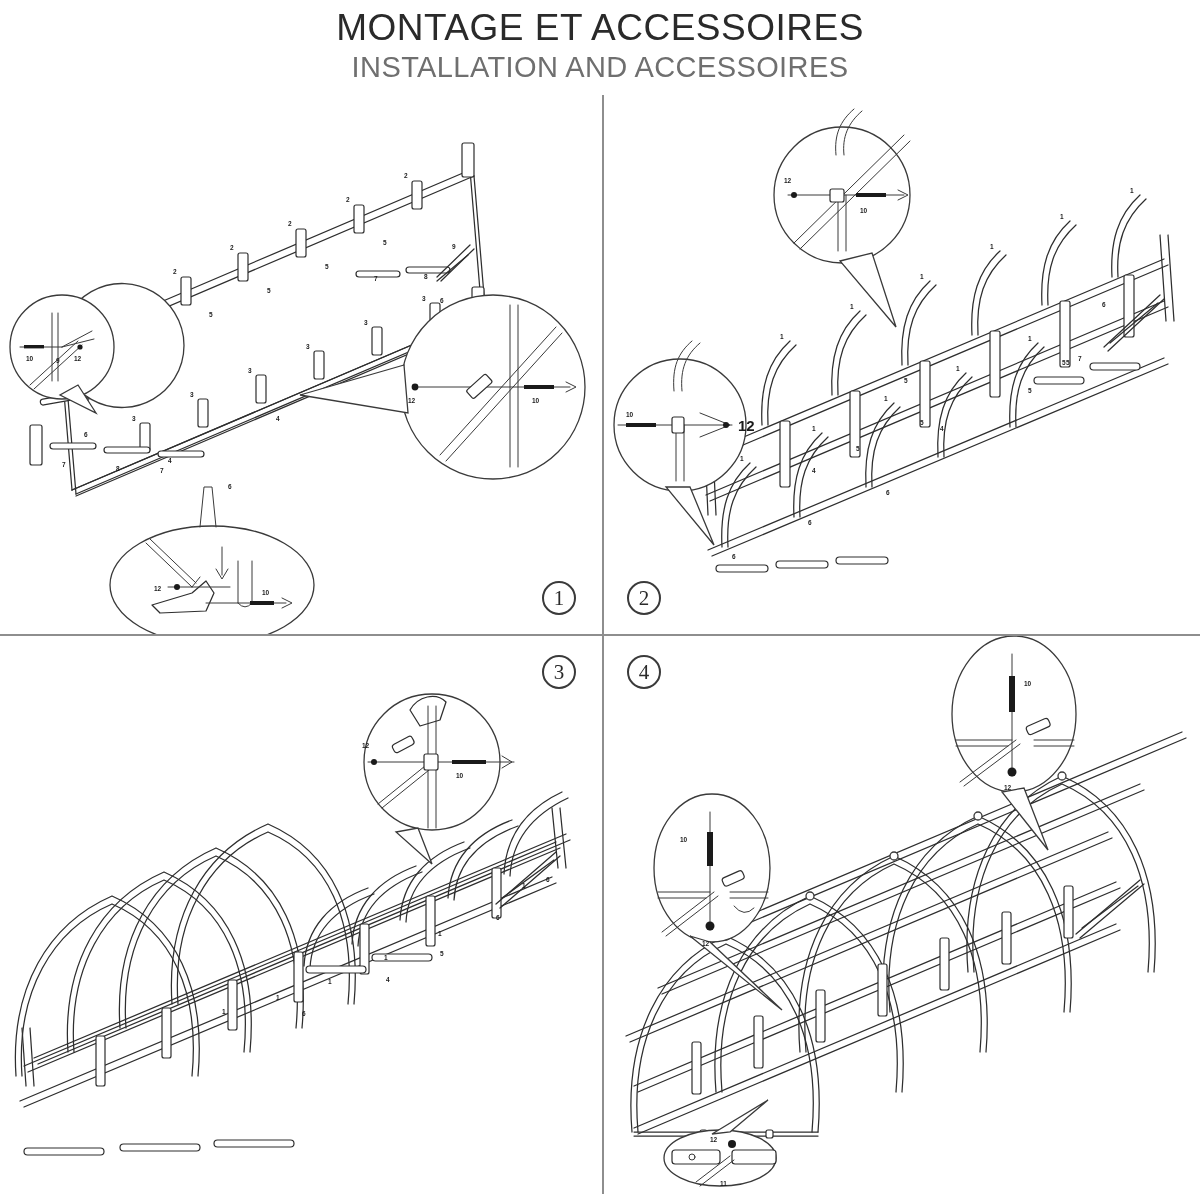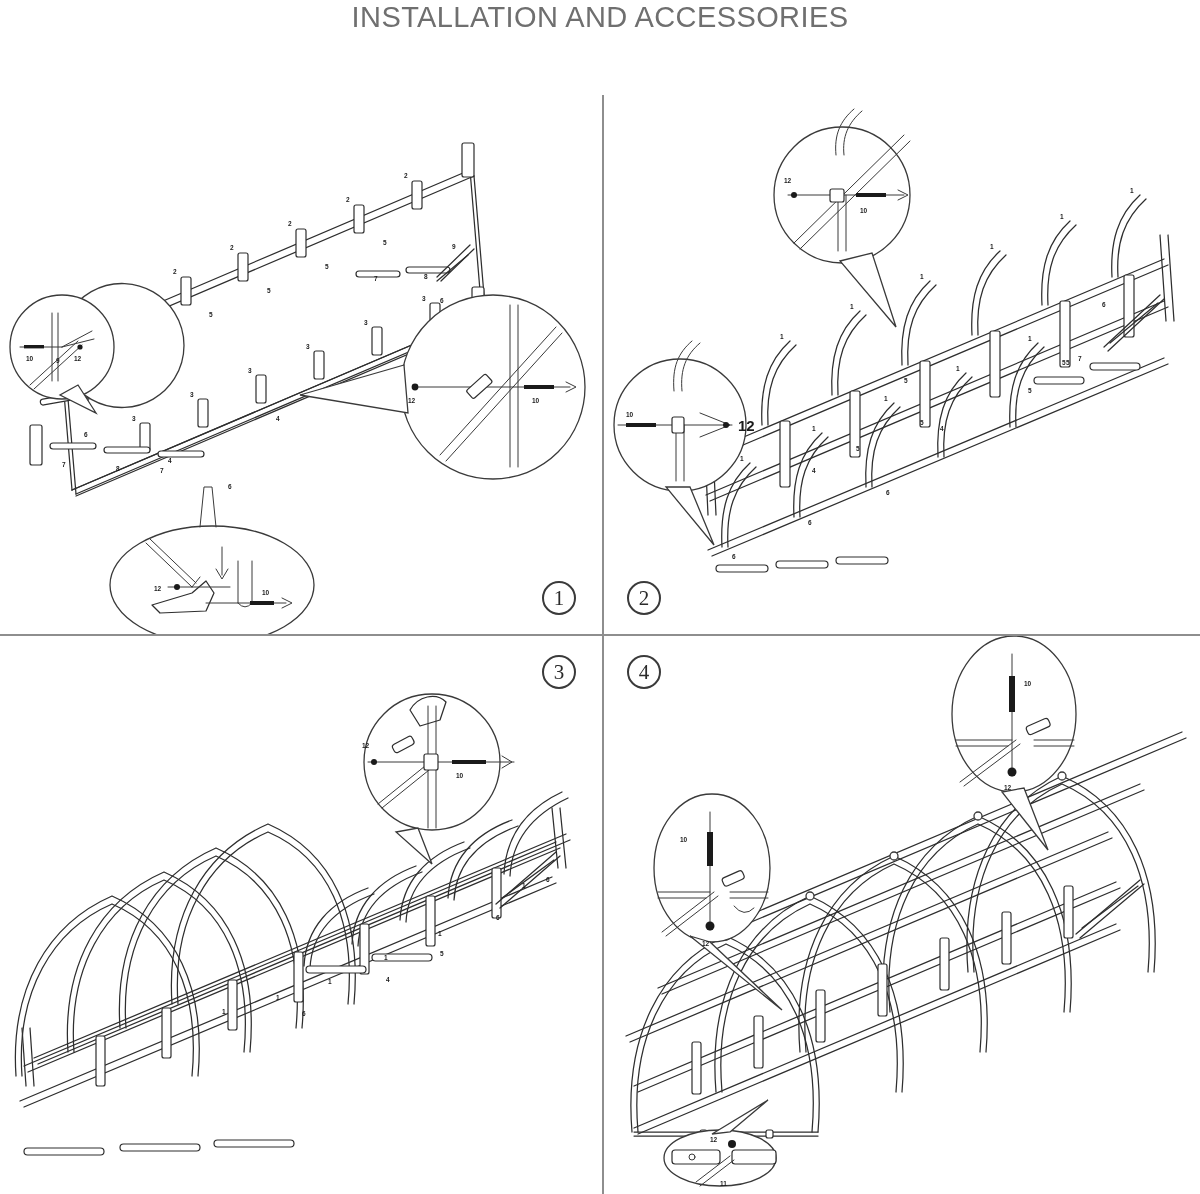--- a/index.html
+++ b/index.html
@@ -60,21 +60,22 @@
              fill:#1a1a1a;font-weight:bold;}
   svg .lbl-b{font-family:"Liberation Sans",sans-serif;font-size:15px;
              fill:#1a1a1a;font-weight:bold;}
 </style>
 </head>
 <body>
 
 <div id="sheet">
 
   <div class="heading">
-    <div class="title-en">INSTALLATION AND ACCESSORIES</div>
+    <div class="title-fr">MONTAGE ET ACCESSOIRES</div>
+    <div class="title-en">INSTALLATION AND ACCESSOIRES</div>
   </div>
 
   <div class="divider-v"></div>
   <div class="divider-h"></div>
 
   <div class="panel" id="panel1">
   <svg viewBox="0 0 602 539" xmlns="http://www.w3.org/2000/svg">
     <g>
 
       <path class="ln" d="M60 250 L470 75"></path>

